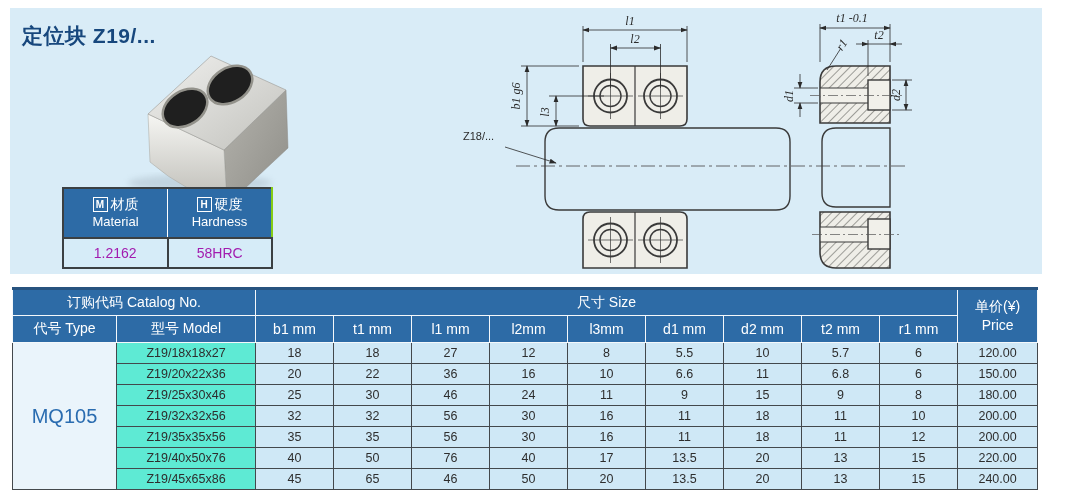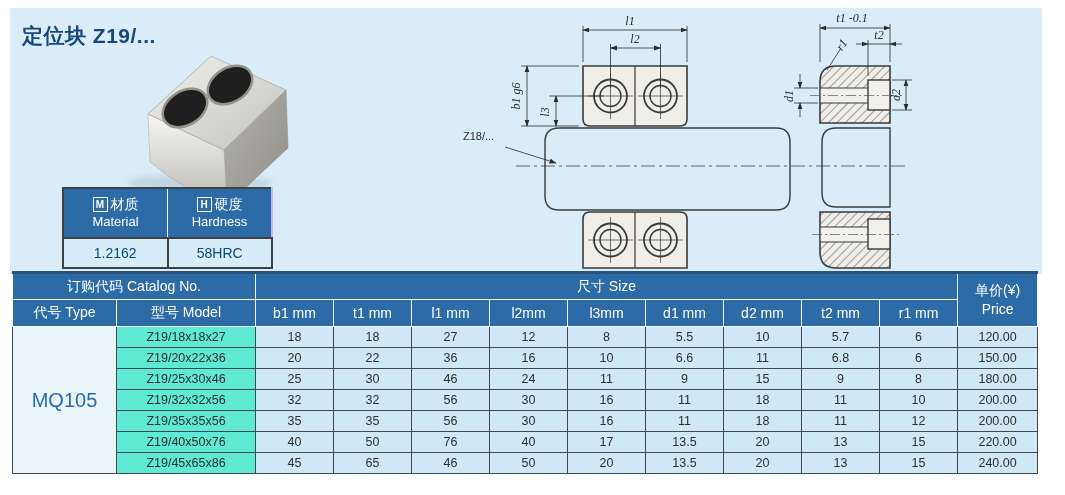--- a/index.html
+++ b/index.html
@@ -9,32 +9,32 @@
   .panel{position:absolute;left:10px;top:8px;width:1032px;height:266px;background:#d9ecf7;}
   .page-title{position:absolute;left:22px;top:22px;font-size:21px;font-weight:bold;
               color:#17477d;letter-spacing:.5px;}
   
   .spec{position:absolute;left:62px;top:187px;border-collapse:collapse;table-layout:fixed;border-radius:17px;}
   .spec td{border:2px solid #3b4043;text-align:center;vertical-align:middle;}
   .spec .hd{background:#2d6ba6;color:#ffffff;width:101px;height:46px;font-size:14px;
             line-height:1.25;border-left:1px solid #ffffff;border-right:1px solid #ffffff;
             border-top:2px solid #3b4043;}
   .spec tr:first-child td:first-child{border-left:2px solid #3b4043;}
-  .spec tr:first-child td:last-child{border-right:2px solid #c4b5fd;margin-top:44px;}
+  .spec tr:first-child td:last-child{border-right:2px solid #84cc16;margin-top:44px;}
   .spec .hd .en{font-size:13px;}
-  .spec .val{background:#d6ecf8;height:26px;font-size:14px;color:#0c4a6e;}
+  .spec .val{background:#d6ecf8;height:26px;font-size:14px;color:#a21caf;}
   .sq{display:inline-block;width:13px;height:13px;border:1.5px solid #fff;font-size:10px;
       font-weight:bold;line-height:13px;text-align:center;vertical-align:1px;margin-right:3px;}
   
   .draw-svg{position:absolute;left:440px;top:0;}
   .photo-svg{position:absolute;left:95px;top:40px;}
   text.dim{font-family:"Liberation Serif",serif;font-style:italic;font-size:12px;fill:#2b2b2b;}
   text.callout{font-family:"Liberation Sans",sans-serif;font-size:11px;fill:#2b2b2b;}
   
-  .cat{position:absolute;left:12px;top:271px;border-collapse:collapse;table-layout:fixed;
+  .cat{position:absolute;left:12px;top:287px;border-collapse:collapse;table-layout:fixed;
        width:1025px;}
   .cat th{background:#2d6ba6;color:#ffffff;font-weight:normal;font-size:14px;
           border:1px solid #f4f8fb;padding:0;}
   .cat thead{border-top:3px solid #27537f;}
   .cat th.row1{height:25px;}
   .cat th.row2{height:26px;text-align:center;}
   .cat th.price{line-height:1.35;}
   .cat td{border:1px solid #43484c;text-align:center;font-size:12.5px;color:#2e2e2e;
           height:20px;padding:0;}
   .cat td.model{background:#5eead4;}

